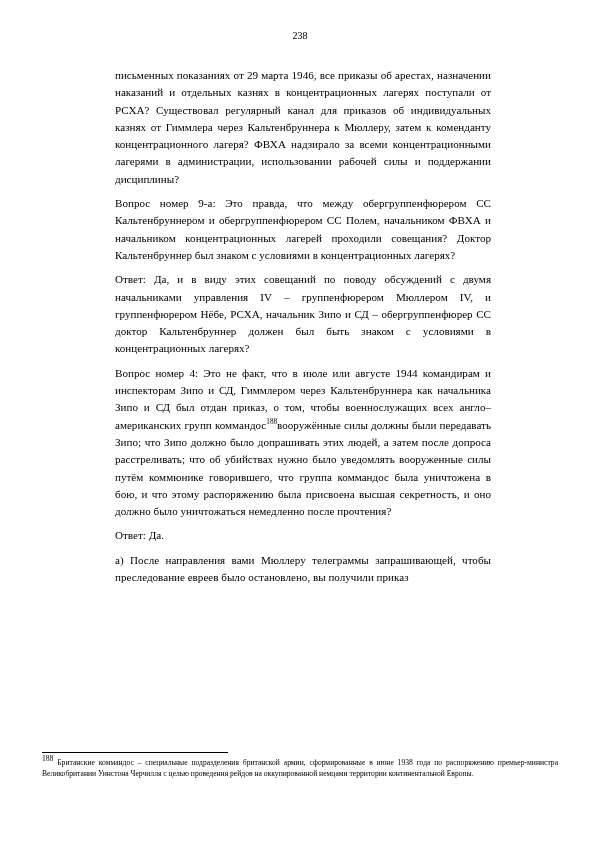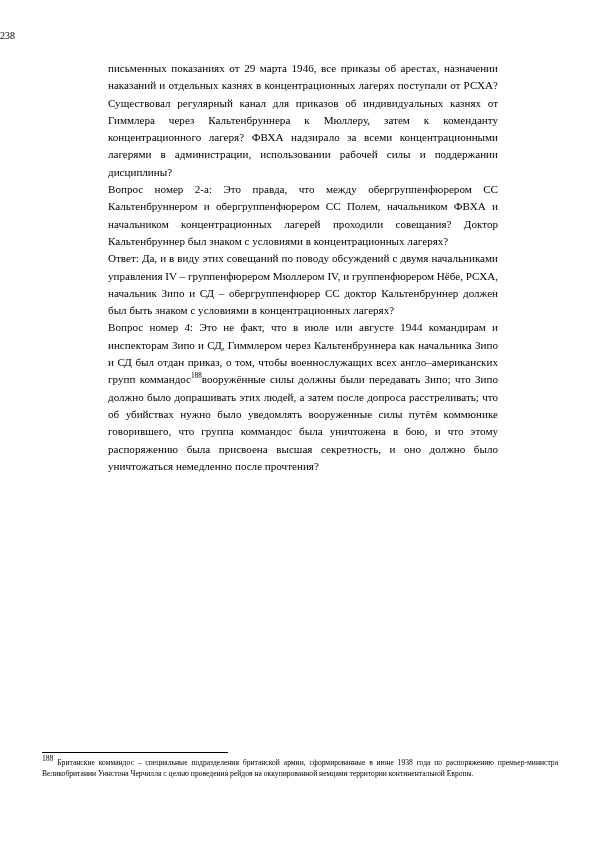--- a/index.html
+++ b/index.html
@@ -15,31 +15,32 @@
     font-family: "Liberation Serif", "DejaVu Serif", serif;
     color: #000000;
     box-sizing: border-box;
     overflow: hidden;
   }
   .page-number {
     position: absolute;
     top: 30px;
     left: 0;
     width: 100%;
+    text-align: center;
     font-size: 10px;
     font-family: "Liberation Serif", serif;
   }
   .body-block {
     position: absolute;
     top: 60px;
     left: 108px;
     width: 390px;
   }
   p.para {
-    margin: 0;
+    margin: 7px;
     font-size: 11.1px;
     line-height: 1.56;
     text-align: justify;
     text-justify: inter-word;
     text-indent: 0;
     hyphens: none;
   }
   .footnote-area {
     position: absolute;
     left: 42px;
@@ -71,23 +72,25 @@
 </style>
 </head>
 <body>
 
 <div class="page">
 
   <div class="page-number">238</div>
 
   <div class="body-block">
     <p class="para">письменных показаниях от 29 марта 1946, все приказы об арестах, назначении наказаний и отдельных казнях в концентрационных лагерях поступали от РСХА? Существовал регулярный канал для приказов об индивидуальных казнях от Гиммлера через Кальтенбруннера к Мюллеру, затем к коменданту концентрационного лагеря? ФВХА надзирало за всеми концентрационными лагерями в администрации, использовании рабочей силы и поддержании дисциплины?</p>
-    <p class="para">Вопрос номер 2-а: Это правда, что между обергруппенфюрером СС Кальтенбруннером и обергруппенфюрером СС Полем, начальником ФВХА и начальником концентрационных лагерей проходили совещания? Доктор Кальтенбруннер был знаком с условиями в концентрационных лагерях?</p>
+    <p class="para">Вопрос номер 9-а: Это правда, что между обергруппенфюрером СС Кальтенбруннером и обергруппенфюрером СС Полем, начальником ФВХА и начальником концентрационных лагерей проходили совещания? Доктор Кальтенбруннер был знаком с условиями в концентрационных лагерях?</p>
     <p class="para">Ответ: Да, и в виду этих совещаний по поводу обсуждений с двумя начальниками управления IV – группенфюрером Мюллером IV, и группенфюрером Нёбе, РСХА, начальник Зипо и СД – обергруппенфюрер СС доктор Кальтенбруннер должен был быть знаком с условиями в концентрационных лагерях?</p>
     <p class="para" id="para-commandos">Вопрос номер 4: Это не факт, что в июле или августе 1944 командирам и инспекторам Зипо и СД, Гиммлером через Кальтенбруннера как начальника Зипо и СД был отдан приказ, о том, чтобы военнослужащих всех англо–американских групп коммандос<sup class="fn-ref">188</sup>вооружённые силы должны были передавать Зипо; что Зипо должно было допрашивать этих людей, а затем после допроса расстреливать; что об убийствах нужно было уведомлять вооруженные силы путём коммюнике говорившего, что группа коммандос была уничтожена в бою, и что этому распоряжению была присвоена высшая секретность, и оно должно было уничтожаться немедленно после прочтения?</p>
+    <p class="para">Ответ: Да.</p>
+    <p class="para">а) После направления вами Мюллеру телеграммы запрашивающей, чтобы преследование евреев было остановлено, вы получили приказ</p>
   </div>
 
   <div class="footnote-area">
     <div class="footnote-rule"></div>
     <p class="footnote-text" id="footnote-line"><span class="footnote-marker">188</span><span> Британские коммандос – специальные подразделения британской армии, сформированные в июне 1938 года по распоряжению премьер-министра Великобритании Уинстона Черчилля с целью проведения рейдов на оккупированной немцами территории континентальной Европы.</span></p>
   </div>
 
 </div>
 
 </body></html>

